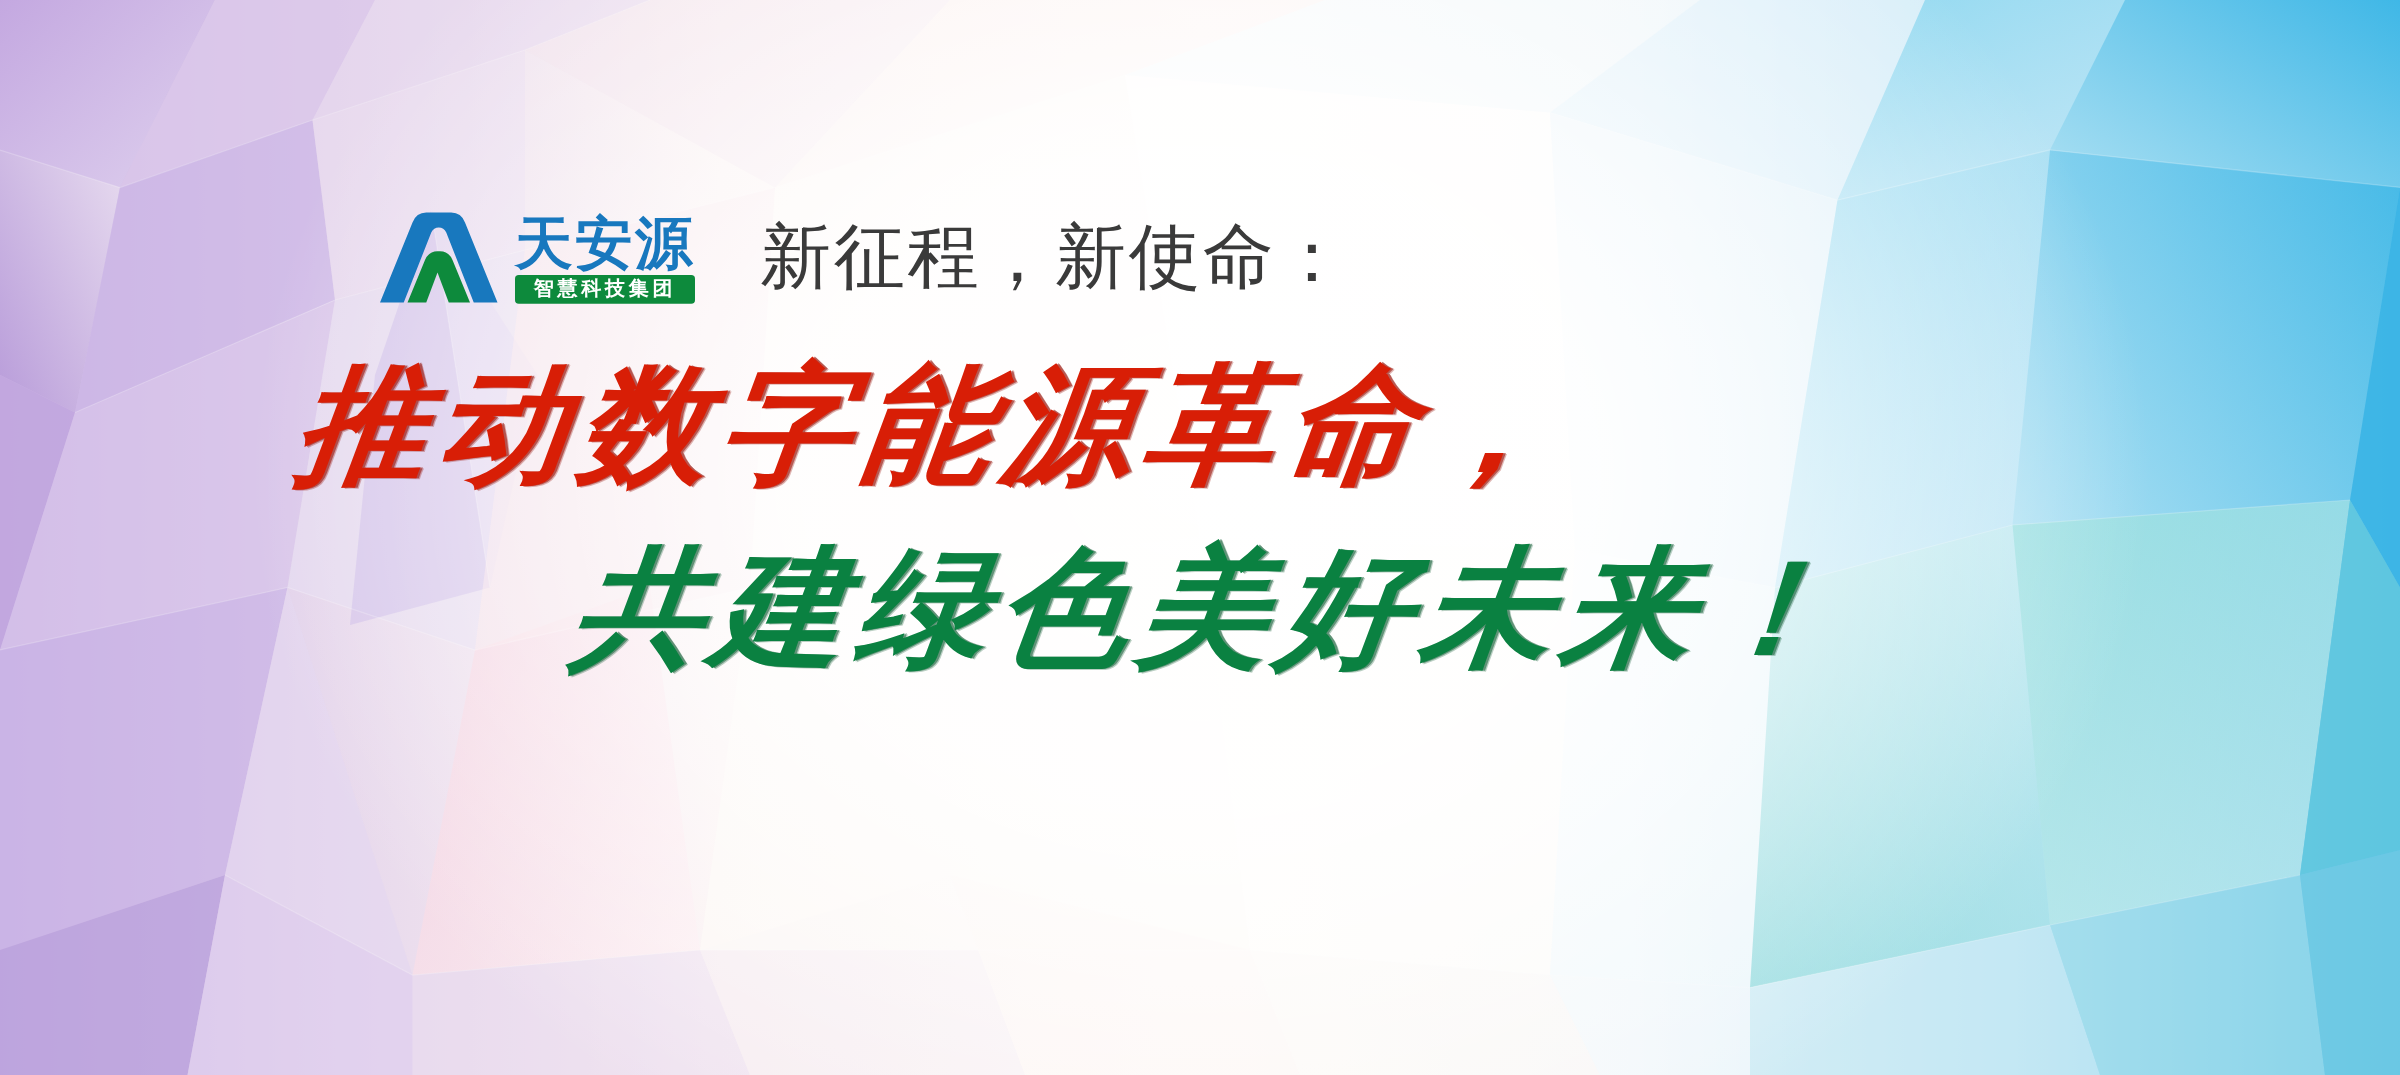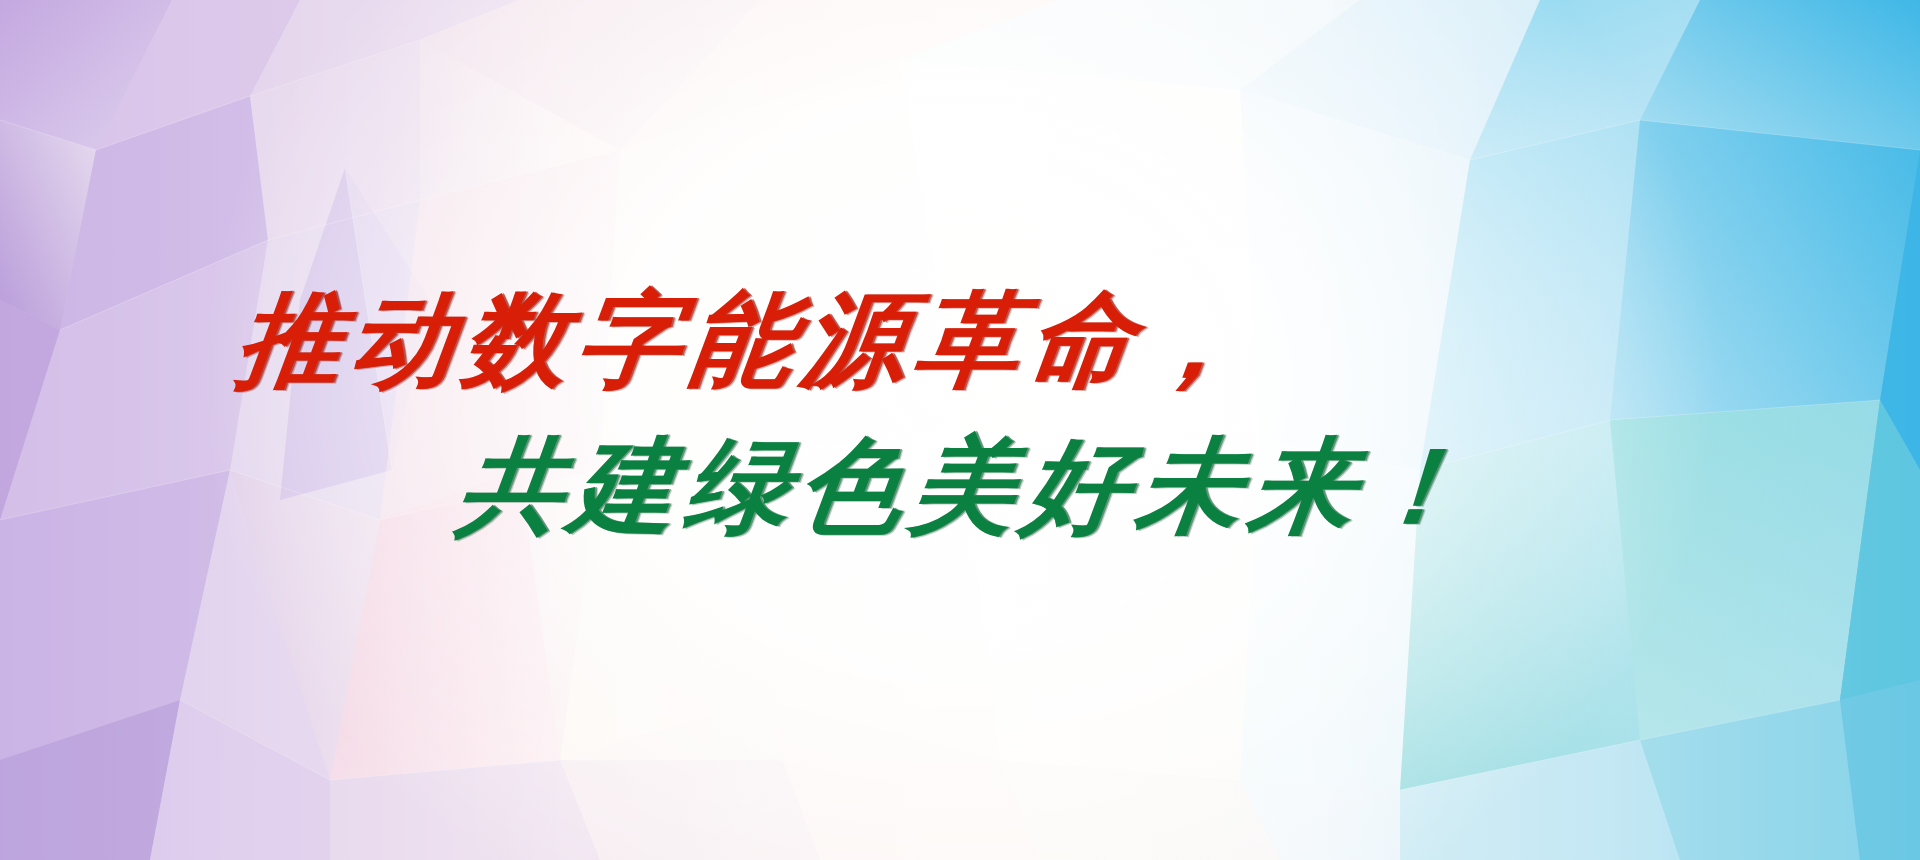--- a/index.html
+++ b/index.html
@@ -240,19 +240,44 @@
       <path d="M180,700 L330,780 L560,760 L1000,760 L1240,780 L1400,790 L1640,740 L1840,700"></path>
       <path d="M1240,90 L1470,160 L1640,120 L1920,150"></path>
       <path d="M345,168 L392,470"></path>
     </g>
   </svg>
 
   <div id="bg-wash"></div>
 
   <div id="content">
 
+    <div id="header-row">
+
+      <div id="logo">
+
+        <svg id="logo-mark" viewBox="0 0 102 76" aria-hidden="true">
+
+          <path d="M30 10 Q33 2 41 2 L61 2 Q69 2 72 10 L98 74 L79 74 L57 18
+                   Q55 14 51 14 L51 14 Q47 14 45 18 L23 74 L4 74 Z" fill="#1878be"></path>
+
+          <path d="M40 40 Q43 33 50 33 L52 33 Q59 33 62 40 L76 74 L59 74 L50 50
+                   L41 74 L26 74 Z" fill="#0d8a3c"></path>
+        </svg>
+
+        <div id="logo-text-block">
+          <div id="logo-name">天安源</div>
+          <div id="logo-tagline-wrap">
+            <span id="logo-tagline">智慧科技集团</span>
+          </div>
+        </div>
+
+      </div>
+
+      <div id="subtitle">新征程，新使命：</div>
+
+    </div>
 
     <div class="headline" id="headline-line-1">推动数字能源革命，</div>
 
     <div class="headline" id="headline-line-2">共建绿色美好未来！</div>
 
   </div>
 </div>
 
 </body></html>

